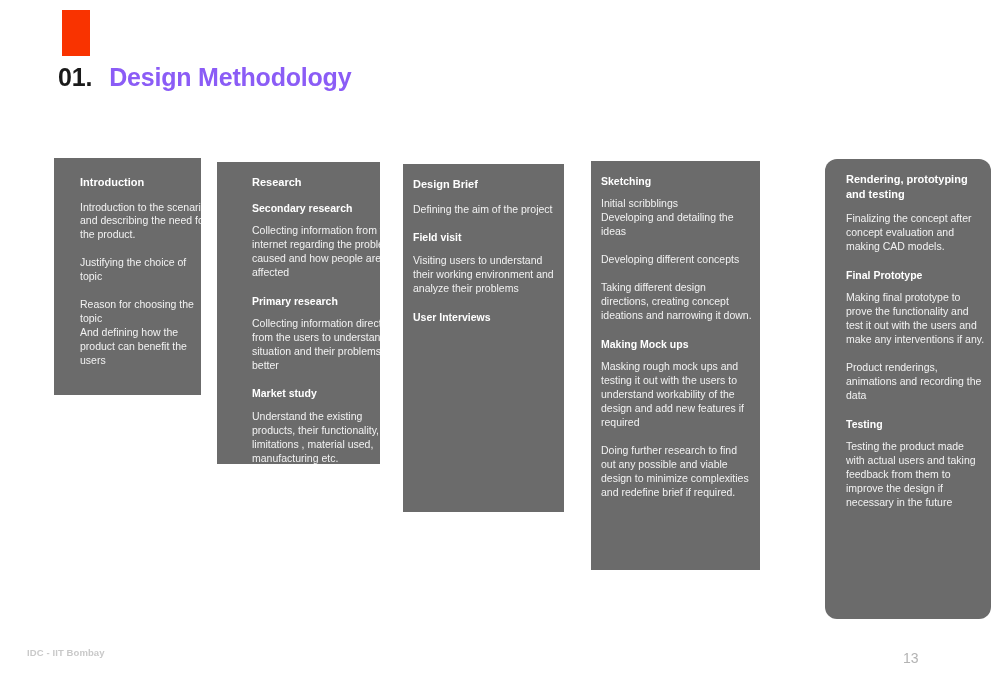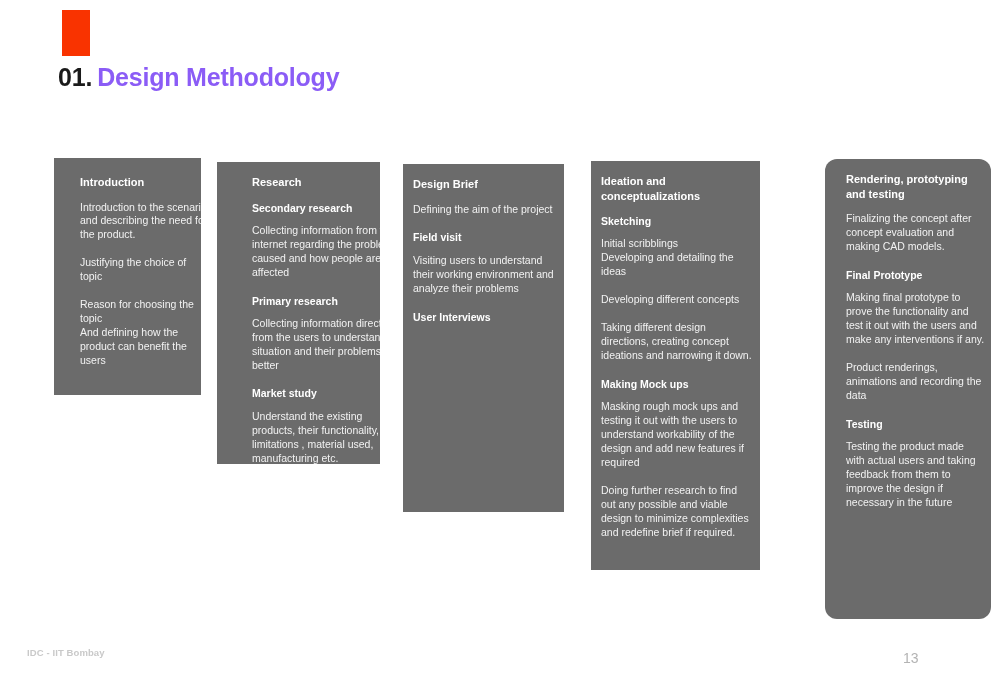--- a/index.html
+++ b/index.html
@@ -30,21 +30,21 @@
     height: 46px;
     background: #f93300;
   }
 
   .title-row {
     position: absolute;
     left: 58px;
     top: 63px;
     display: flex;
     align-items: baseline;
-    gap: 5px;
+    gap: 17px;
     white-space: nowrap;
   }
   .title-number {
     font-size: 25px;
     font-weight: bold;
     color: #1a1a1a;
     letter-spacing: -0.2px;
   }
   .title-text {
     font-size: 25px;
@@ -169,21 +169,20 @@
       <div class="card-inner">
           <div class="card-title">Design Brief</div>
           <div class="para">Defining the aim of the project</div>
           <div class="sub-head">Field  visit</div>
           <div class="para">Visiting users to understand their working environment and analyze their problems</div>
           <div class="sub-head">User Interviews</div>
         </div>
     </div>
     <div class="card" id="card-4">
       <div class="card-inner">
-          <div class="card-title">Ideation and conceptualizations</div>
           <div class="sub-head">Sketching</div>
           <div class="para">Initial scribblings<br>Developing and detailing the ideas</div>
           <div class="para">Developing different concepts</div>
           <div class="para">Taking different design directions, creating concept ideations and narrowing it down.</div>
           <div class="sub-head">Making Mock ups</div>
           <div class="para">Masking rough mock ups and testing it out with the users to understand workability of the design and add new features if required</div>
           <div class="para">Doing further research to find out any possible and viable design to minimize complexities and redefine brief if required.</div>
         </div>
     </div>
     <div class="card" id="card-5">

